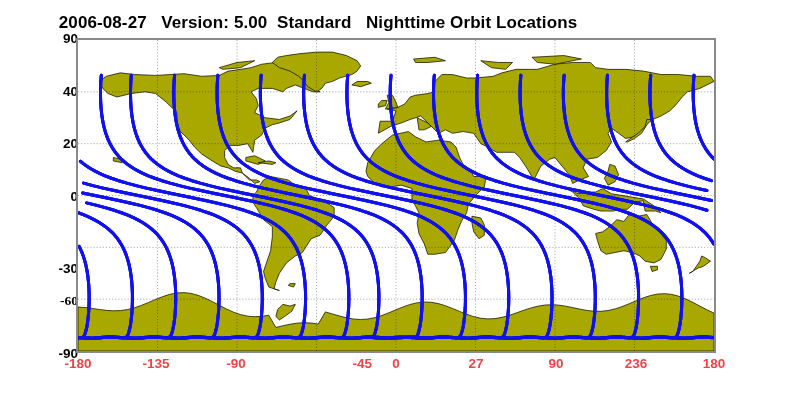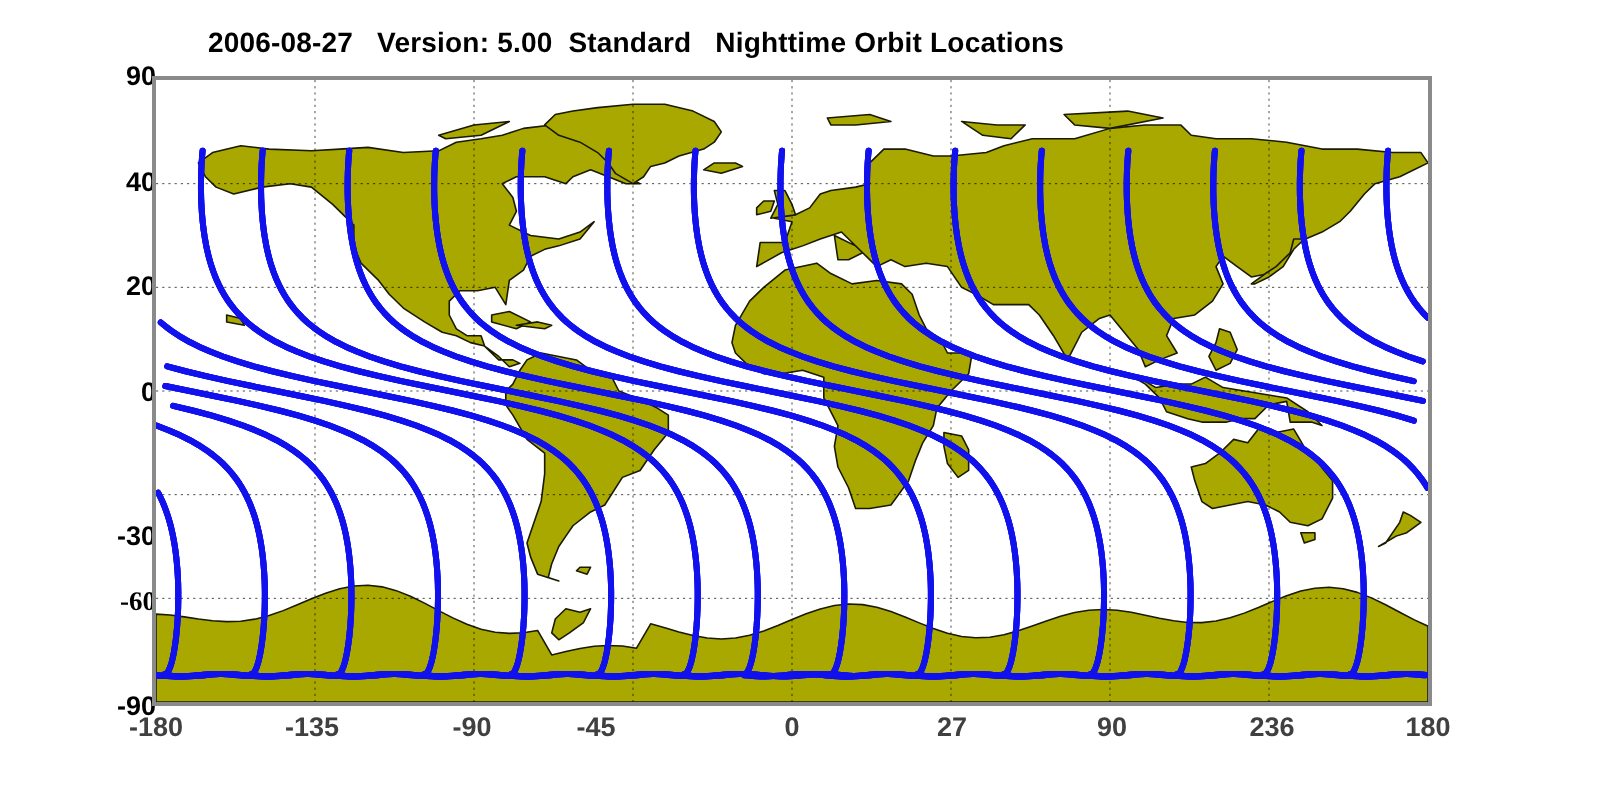--- a/index.html
+++ b/index.html
@@ -2,39 +2,39 @@
 <html><head>
 <meta charset="utf-8">
 <style>
   html,body{margin:0;padding:0;background:#ffffff;}
   body{width:800px;height:400px;overflow:hidden;
        font-family:"Liberation Sans","DejaVu Sans",sans-serif;}
   #root{position:relative;width:800px;height:400px;background:#ffffff;}
 
   #title{
     position:absolute;left:0;top:13px;width:636px;
-    text-align:center;font-size:14px;font-weight:bold;color:#000000;
+    text-align:center;font-size:17px;font-weight:bold;color:#000000;
     letter-spacing:0.1px;white-space:pre;
   }
 
   #plot{
     position:absolute;left:76px;top:38px;width:640px;height:315px;
     border:2px solid #8a8a8a;box-sizing:border-box;background:#ffffff;
     overflow:hidden;
   }
   #svgmap{position:absolute;left:0;top:0;width:100%;height:100%;display:block;}
 
   .ylab{
     position:absolute;right:722px;width:60px;text-align:right;
     font-size:13.5px;font-weight:bold;color:#000000;
     transform:translateY(-50%);
   }
   .xlab{
     position:absolute;width:80px;text-align:center;
-    font-size:13.5px;font-weight:bold;color:#404040;
+    font-size:13.5px;font-weight:bold;color:#ef4444;
     transform:translateX(-50%);top:356px;
   }
 </style>
 </head>
 <body>
 
 <div id="root">
 
   <div id="title">2006-08-27   Version: 5.00  Standard   Nighttime Orbit Locations</div>
 
@@ -42,21 +42,21 @@
   <div class="ylab" style="top:90.5px;">40</div>
   <div class="ylab" style="top:143px;">20</div>
   <div class="ylab" style="top:195.5px;">0</div>
   <div class="ylab" style="top:248px;margin-top:20px;">-30</div>
   <div class="ylab" style="top:300.5px;font-family:Liberation Serif, serif;">-60</div>
   <div class="ylab" style="top:353px;">-90</div>
 
   <div class="xlab" style="left:78px;">-180</div>
   <div class="xlab" style="left:156px;">-135</div>
   <div class="xlab" style="left:236px;">-90</div>
-  <div class="xlab" style="left:298px;">-45</div>
+  <div class="xlab" style="left:332px;text-align:right;">-45</div>
   <div class="xlab" style="left:396px;">0</div>
   <div class="xlab" style="left:476px;">27</div>
   <div class="xlab" style="left:556px;">90</div>
   <div class="xlab" style="left:636px;">236</div>
   <div class="xlab" style="left:714px;">180</div>
 
   <div id="plot">
     <svg id="svgmap" viewBox="-180 -90 360 180" preserveAspectRatio="none">
       <g id="land-layer">
           <polygon points="-168,-66 -164,-69 -156,-71 -148,-70 -136,-69.5 -128,-70 -120,-70.5 -110,-69 -100,-69.5 -95,-72 -88,-73 -82,-74 -76,-76 -68,-77 -60,-76 -55,-72 -52,-68 -50,-64 -45,-61 -43,-60 -47,-60 -52,-62 -57,-64 -62,-62 -64,-60 -70,-62 -78,-62 -82,-60 -79,-56 -78,-52 -80,-48 -74,-45 -66,-44 -60,-46 -56,-49 -60,-44 -66,-42 -70,-41 -74,-39 -76,-35 -80,-32 -81,-25 -84,-30 -89,-29 -94,-29 -97,-26 -97,-22 -95,-18 -92,-16 -88,-16 -87,-13 -83,-9 -79,-9 -77,-8 -80,-7 -83,-10 -87,-13 -91,-14 -95,-16 -99,-17 -104,-20 -110,-24 -114,-28 -117,-32 -122,-37 -124,-42 -124,-48 -130,-54 -136,-59 -142,-60 -150,-59 -158,-57 -163,-59 -166,-62 -168,-66" fill="#a8a800" stroke="#1a1a00" stroke-width="0.45" stroke-linejoin="round"></polygon>

